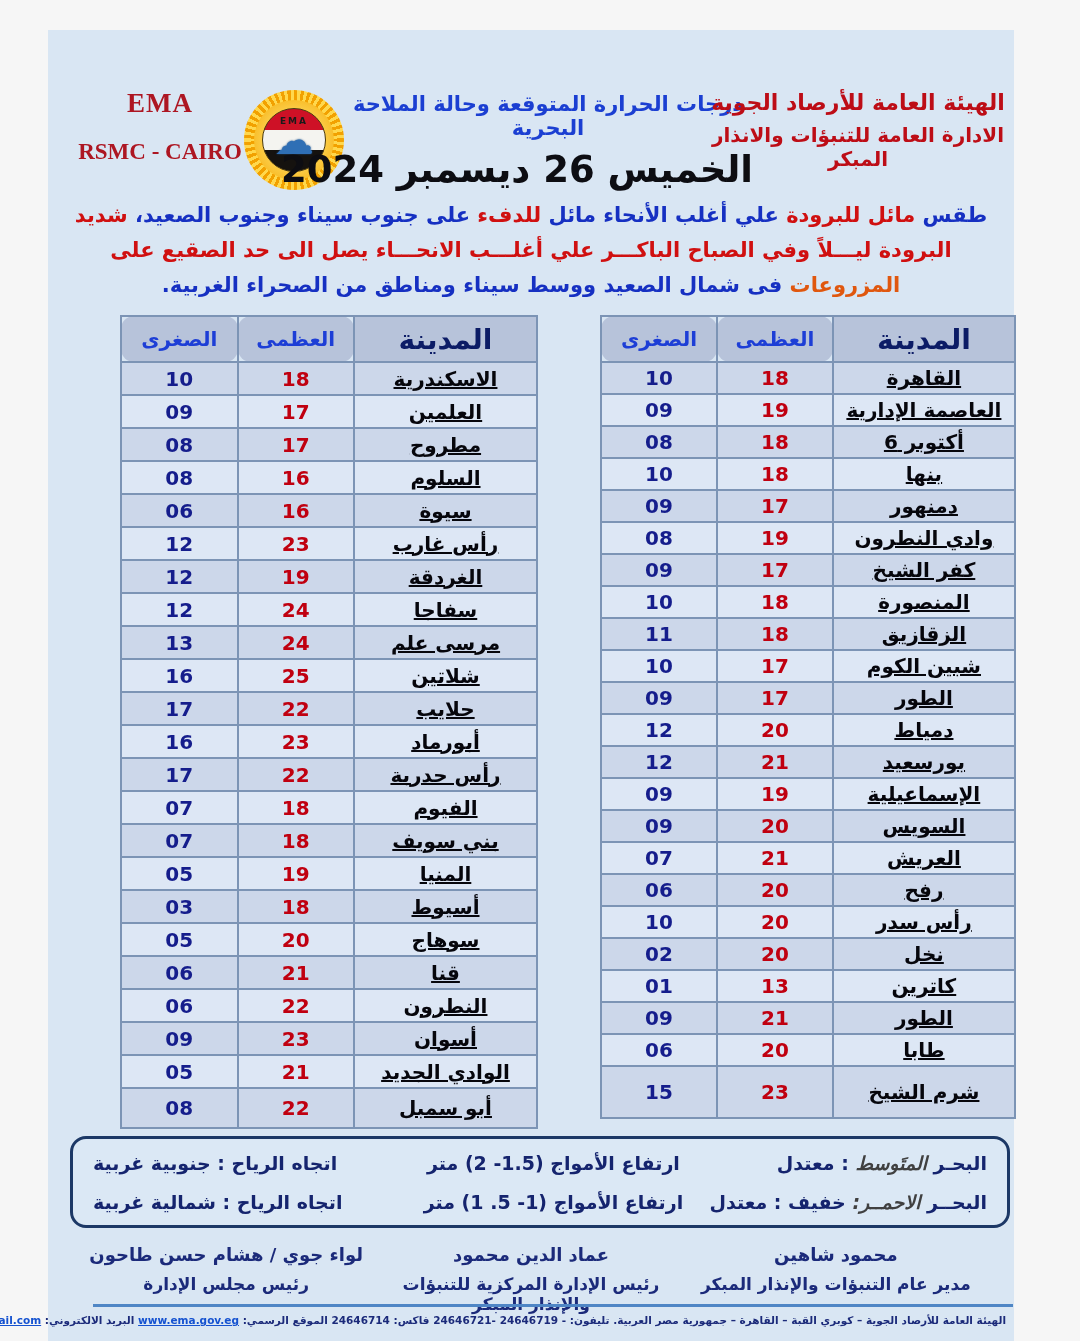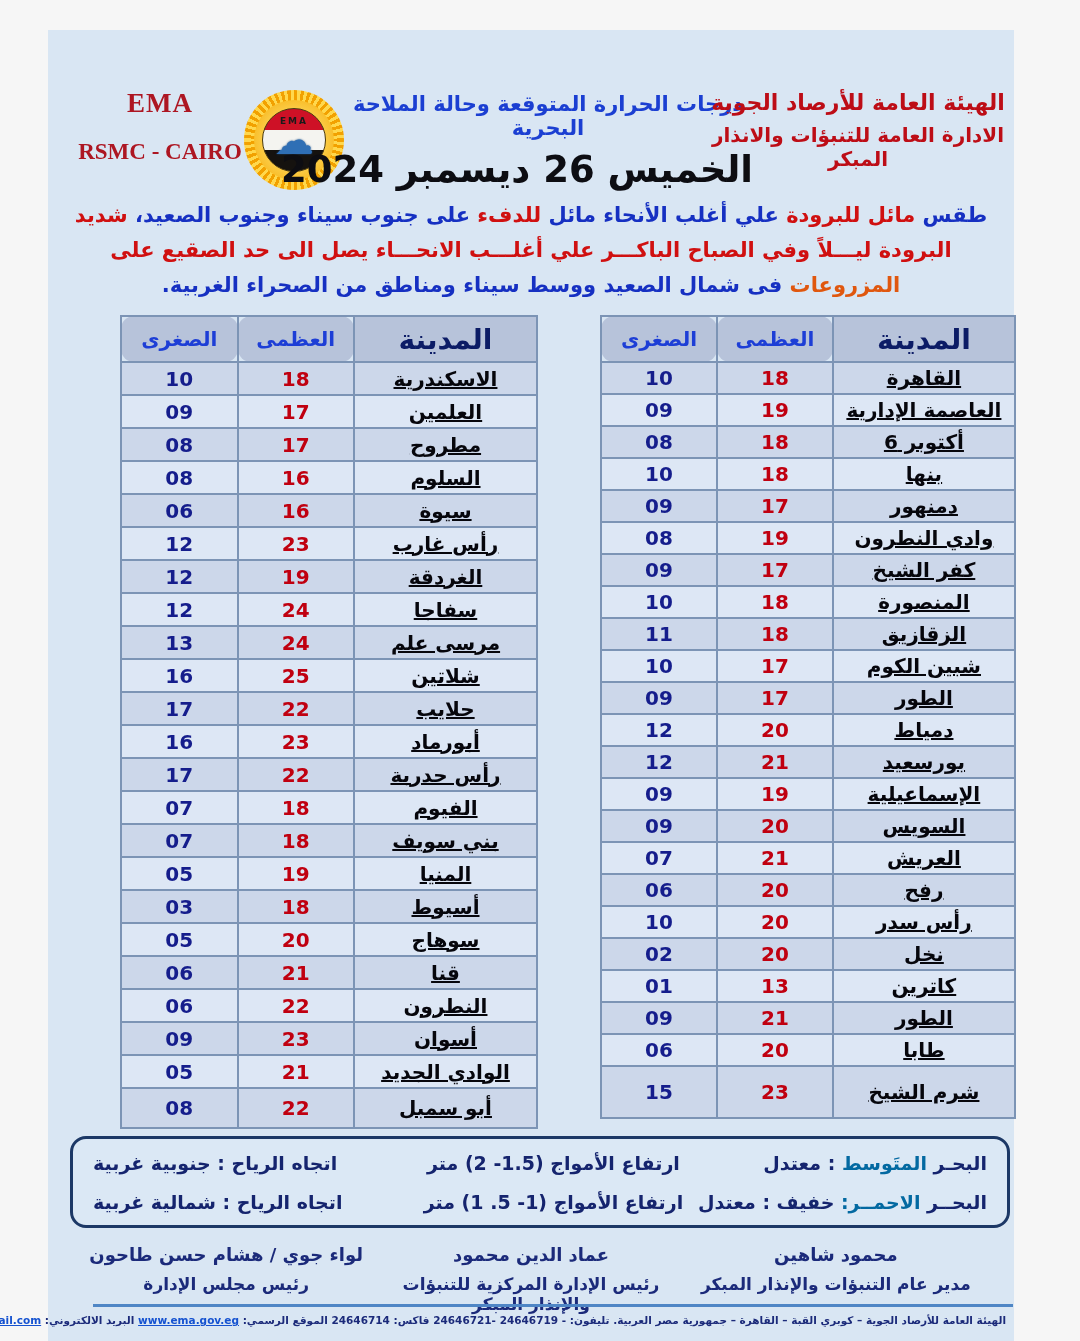--- a/index.html
+++ b/index.html
@@ -61,21 +61,21 @@
   .t-east tbody tr:last-child td { height:52px; }
 
   
   .marine { position:absolute; left:22px; top:1106px; width:940px; height:92px;
             border:3px solid #1c3866; border-radius:16px; background:#dbe8f5;
             display:grid; grid-template-columns:30% 37% 33%; grid-template-rows:1fr 1fr;
             direction:rtl; align-items:center; padding:4px 20px; font-weight:bold; font-size:19px; color:#15246e; }
   .marine .sea   { text-align:right; white-space:nowrap; }
   .marine .waves { text-align:center; white-space:nowrap; }
   .marine .wind  { text-align:left; white-space:nowrap; }
-  .sea .sea-name { color:#0369a1; }
+  .sea .sea-name { color:#404040;font-style:italic; }
 
   
   .sigs { position:absolute; left:28px; top:1214px; width:910px; display:flex; direction:rtl;
           justify-content:space-between; color:#1b2a7a; font-weight:bold; text-align:center; }
   .sig .name  { font-size:18px; }
   .sig .title { font-size:17px; margin-top:9px; }
   .sig { width:33%; }
 
   .divider { position:absolute; left:45px; top:1274px; width:920px; height:3px; background:#4f86c5; }
 

